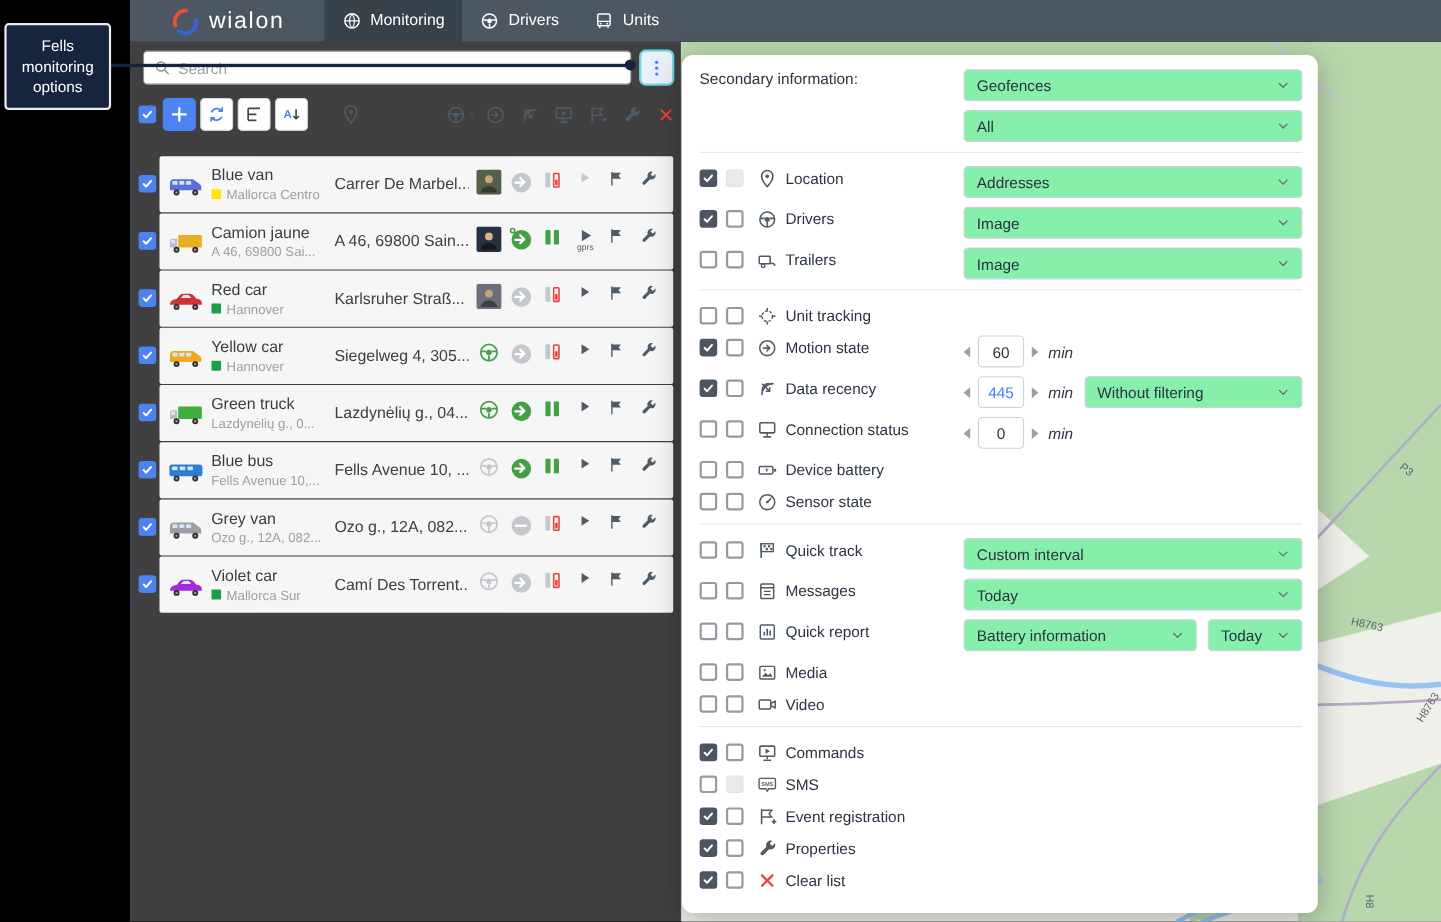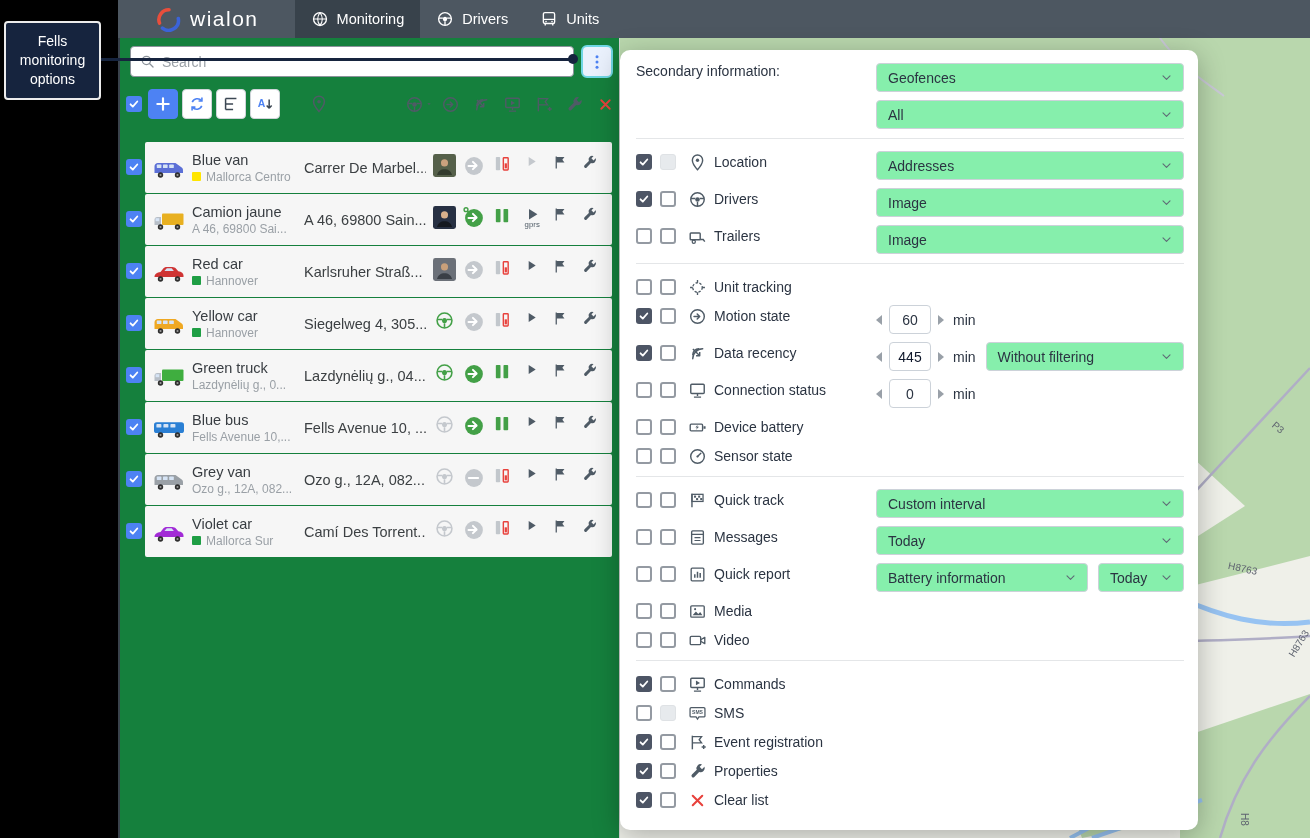--- a/index.html
+++ b/index.html
@@ -19,21 +19,21 @@
   .tab.active { background:#38424b; }
   .tab svg { flex:none; }
 
   
   .sidebar { position:absolute; left:0; top:0; width:118px; height:838px; background:#000; z-index:7; }
   .tooltip { position:absolute; left:4px; top:21px; width:97px; padding:9px 4px; background:#16243e; border:2px solid #ececec; border-radius:4px; color:#fff; font-size:14px; line-height:19px; text-align:center; z-index:9; }
   .connector { position:absolute; left:100px; top:58px; width:476px; height:2.5px; background:#16243e; z-index:8; }
   .connector-dot { position:absolute; left:568px; top:54px; width:10px; height:10px; border-radius:50%; background:#16243e; z-index:8; }
 
   
-  .panel { position:absolute; left:118px; top:38px; width:502px; height:800px; background:#15803d; border-left:2px solid #39424b; border-right:1px solid #d4d4d4; z-index:5; }
+  .panel { position:absolute; left:118px; top:38px; width:502px; height:800px; background:#404040; border-left:2px solid #39424b; border-right:1px solid #d4d4d4; z-index:5; }
   .searchrow { position:absolute; left:10px; top:7px; display:flex; align-items:center; }
   .searchbox { width:444px; height:31px; border:1px solid #8b929a; border-radius:4px; background:#fff; display:flex; align-items:center; padding:0 8px; }
   .searchbox input { border:none; outline:none; flex:1; font-size:14px; color:#333; font-family:"Liberation Sans",sans-serif; }
   .searchbox input::placeholder { color:#9aa0a6; }
   .menubtn { width:32px; height:33px; margin-left:7px; background:#eaf1fd; border:2px solid #6fd6e4; border-radius:6px; display:flex; align-items:center; justify-content:center; color:#4d82f3; cursor:pointer; position:relative; z-index:9; }
   .toolbar { position:absolute; left:6px; top:50px; width:492px; height:32px; display:flex; align-items:center; }
   .tbtn { width:30px; height:30px; border:1px solid #cfd4d9; border-radius:4px; background:#fff; display:flex; align-items:center; justify-content:center; margin-right:4px; cursor:pointer; }
   .tbtn.blue { background:#4d82f3; border-color:#4d82f3; }
   .ticon { width:26px; height:26px; display:flex; align-items:center; justify-content:center; color:#4f5b66; cursor:pointer; }
   .tright { margin-left:auto; display:flex; align-items:center; gap:5px; }
@@ -72,22 +72,22 @@
   .dd { height:29px; border:1px solid #ccd2d9; border-radius:4px; background:#86efac; display:flex; align-items:center; justify-content:space-between; padding:0 9px 0 11px; font-size:14px; color:#2b3442; cursor:pointer; }
   .dd .chev { color:#5f6b76; display:flex; }
   .dd.grow { flex:1; }
   .hdr-label { width:192px; flex:none; font-size:14px; color:#2b3442; }
   .pdivider { height:1px; background:#e4e6e8; margin:9px 0 12px; }
   .stepper { display:flex; align-items:center; gap:7px; }
   .stri { width:0; height:0; border-top:5px solid transparent; border-bottom:5px solid transparent; cursor:pointer; }
   .stri.l { border-right:6px solid #99a0a8; }
   .stri.r { border-left:6px solid #99a0a8; }
   .stbox { width:42px; height:29px; border:1px solid #ccd2d9; border-radius:4px; display:flex; align-items:center; justify-content:center; font-size:14px; color:#2b3442; background:#fff; }
-  .stbox.dis { color:#0f172a; }
-  .stunit { font-size:14px; color:#2b3442; margin-left:2px; }
+  .stbox.dis { color:#3b82f6; }
+  .stunit { font-size:14px; color:#2b3442; margin-left:2px;font-style:italic; }
 </style>
 </head>
 <body>
 
 <div class="stage">
 
   <div class="map">
     <svg width="690" height="800" viewBox="0 0 690 800">
       <rect width="690" height="800" fill="#eff0e9"></rect>
       <path d="M0 0 H690 V518 L540 556 415 576 300 598 185 568 90 588 0 558 Z" fill="#b9d7ad"></path>

